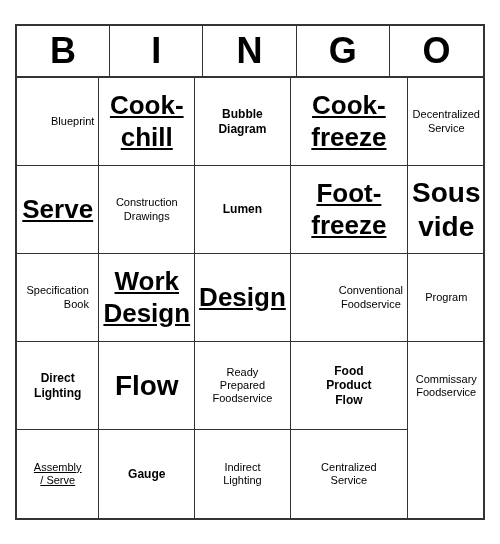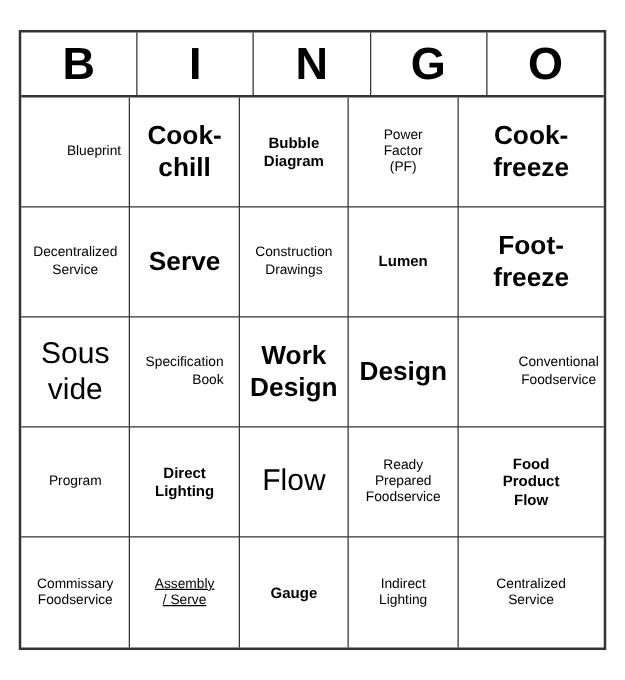--- a/index.html
+++ b/index.html
@@ -45,34 +45,35 @@
       text-align: center;
       padding: 4px;
       position: relative;
     }
     .cell:nth-child(5n) { border-right: none; }
     .cell:nth-last-child(-n+5) { border-bottom: none; }
     .cell-text {
       line-height: 1.2;
     }
     .cell-text.large {
-      font-size: 21px;
+      font-size: 26px;
       font-weight: bold;
+      text-decoration: underline;
     }
     .cell-text.medium {
       font-size: 12px;
       font-weight: bold;
     }
     .cell-text.small {
       font-size: 11px;
       font-weight: normal;
     }
     .cell-text.x-large {
-      font-size: 24px;
-      font-weight: normal;
+      font-size: 28px;
+      font-weight: bold;
     }
   </style>
 </head>
 <body>
 
 <div class="bingo-container">
   <div class="bingo-header">
   <div class="header-cell">B</div>
       <div class="header-cell">I</div>
       <div class="header-cell">N</div>
@@ -83,25 +84,20 @@
   <div class="cell">
         <span class="cell-text small" style="white-space: pre-line; margin-left: 30px;">Blueprint</span>
       </div>
       <div class="cell">
         <span class="cell-text large" style="white-space: pre-line;">Cook-
 chill</span>
       </div>
       <div class="cell">
         <span class="cell-text medium" style="white-space: pre-line;">Bubble
 Diagram</span>
-      </div>
-      <div class="cell">
-        <span class="cell-text small" style="white-space: pre-line;">Power
-Factor
-(PF)</span>
       </div>
       <div class="cell">
         <span class="cell-text large" style="white-space: pre-line;">Cook-
 freeze</span>
       </div>
       <div class="cell">
         <span class="cell-text small" style="white-space: pre-line;">Decentralized
 Service</span>
       </div>
       <div class="cell">

